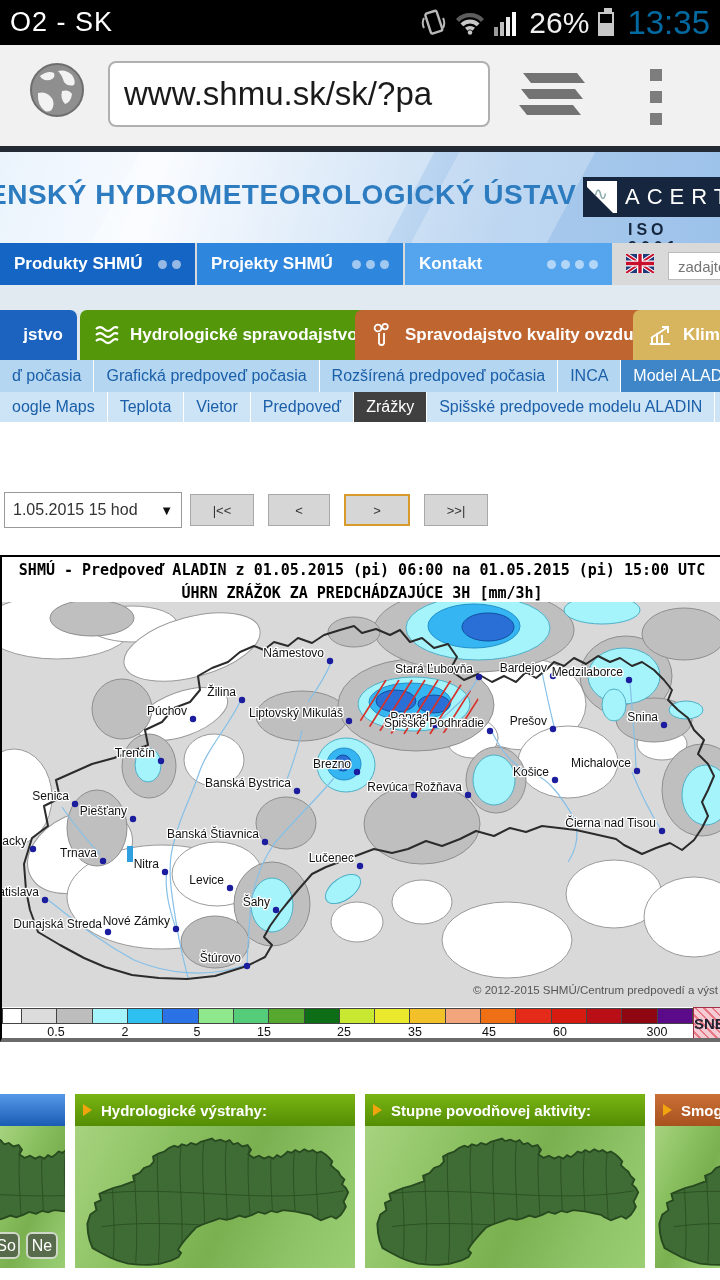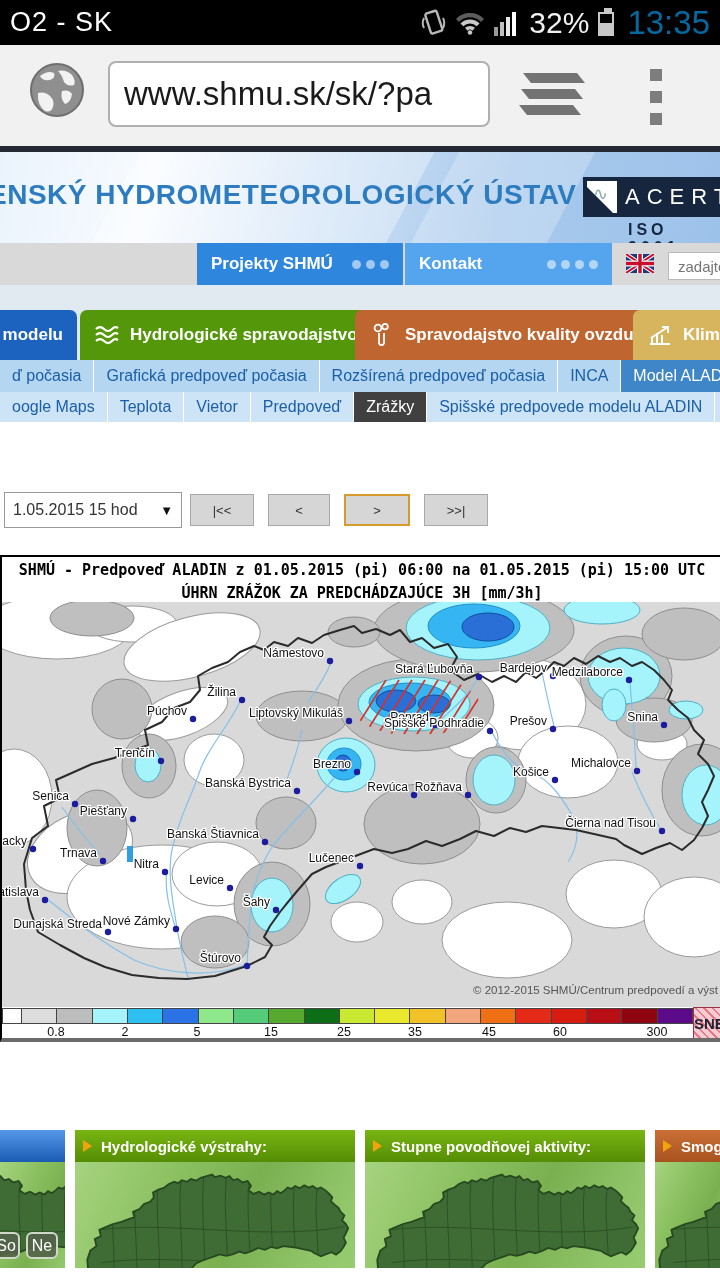--- a/index.html
+++ b/index.html
@@ -99,21 +99,21 @@
   .lcell.first{border-left:1px solid #444;}
   .llabel{position:absolute;top:18px;font-size:12.5px;color:#111;transform:translateX(-50%);}
   .sneh{position:absolute;left:691px;top:0;width:31px;height:33px;box-sizing:border-box;
     border:1px solid #a03048;color:#223;font-weight:bold;font-size:15px;
     display:flex;align-items:center;justify-content:flex-start;overflow:hidden;
     background:repeating-linear-gradient(45deg,#f6ccd4 0 4px,#e87884 4px 6px);}
 
   
   .bottom{position:absolute;left:0;top:1094px;width:720px;height:174px;}
   .panel{position:absolute;top:0;height:174px;overflow:hidden;}
-  .phead{height:27px;display:flex;align-items:center;padding:16px 8px;box-sizing:border-box;margin-top:36px;}
+  .phead{height:27px;display:flex;align-items:center;padding:16px 8px;box-sizing:border-box;}
   .phead .tri{width:0;height:0;border-left:9px solid #f2a40c;border-top:6px solid transparent;
     border-bottom:6px solid transparent;margin-right:9px;flex:none;}
   .phead .ptitle{color:#fff;font-size:15px;font-weight:bold;white-space:nowrap;}
   .phead.green{background:linear-gradient(#79b513,#548d04);}
   .phead.blue{background:linear-gradient(#5598e8,#1a5cb4);}
   .phead.orange{background:linear-gradient(#ca7036,#a8521f);}
   .pmap{position:relative;height:147px;
     background:linear-gradient(115deg,#a6d37f 0%,#8cc162 30%,#7ab050 55%,#8fc468 80%,#9ccf74 100%);}
   .daybtn{position:absolute;height:27px;background:rgba(84,100,74,0.92);border:2px solid #cfd8c8;
     border-radius:6px;color:#fff;font-size:16px;display:flex;align-items:center;
@@ -139,21 +139,21 @@
         <path d="M5.5,11.5 a9,9 0 0 1 13,0" stroke="#c8c8c8" stroke-width="3.2" fill="none"></path>
         <path d="M9,15 a4.5,4.5 0 0 1 6,0" stroke="#c8c8c8" stroke-width="3" fill="none"></path>
         <circle cx="12" cy="17.6" r="1.8" fill="#c8c8c8"></circle>
       </svg>
       <svg width="26" height="26" viewBox="0 0 26 26">
         <rect x="0" y="17" width="4" height="9" fill="#9a9a9a"></rect>
         <rect x="6" y="12" width="4" height="14" fill="#c0c0c0"></rect>
         <rect x="12" y="7" width="4" height="19" fill="#e8e8e8"></rect>
         <rect x="18" y="2" width="4" height="24" fill="#ffffff"></rect>
       </svg>
-      <span class="pct">32%</span>
+      <span class="pct">26%</span>
       <div class="batt">
         <div class="cap"></div>
           <div class="body"></div>
           <div class="fill"></div>
       </div>
       <span class="stime">13:35</span>
     </div>
   </div>
 
   <div class="chrome">
@@ -193,20 +193,27 @@
     <svg class="ukflag" viewBox="0 0 28 19">
       <rect width="28" height="19" fill="#1e3a7a"></rect>
       <path d="M0,0 L28,19 M28,0 L0,19" stroke="#fff" stroke-width="4"></path>
       <path d="M0,0 L28,19 M28,0 L0,19" stroke="#c8102e" stroke-width="2"></path>
       <path d="M14,0 V19 M0,9.5 H28" stroke="#fff" stroke-width="6"></path>
       <path d="M14,0 V19 M0,9.5 H28" stroke="#c8102e" stroke-width="3.4"></path>
     </svg>
     <div class="searchbox">
       <input type="text" placeholder="zadajte" style="">
     </div>
+  <div class="nav-item" style="left: 0px; width: 195px; background: rgb(21, 101, 196);">
+        <span class="lbl">Produkty SHMÚ</span>
+        <span class="dots">
+          <i></i>
+          <i></i>
+        </span>
+      </div>
       <div class="nav-item" style="left: 197px; width: 206px; background: rgb(46, 134, 221);">
         <span class="lbl">Projekty SHMÚ</span>
         <span class="dots">
           <i></i>
           <i></i>
           <i></i>
         </span>
       </div>
       <div class="nav-item" style="left: 405px; width: 207px; background: rgb(85, 164, 238);">
         <span class="lbl">Kontakt</span>
@@ -216,21 +223,21 @@
           <i></i>
           <i></i>
         </span>
       </div>
     </div>
 
   <div class="gapstrip"></div>
 
   <div class="sectabs" id="section-tabs">
       <div class="sectab" style="left: -45px; min-width: 122px; background: rgb(27, 99, 190); justify-content: flex-end;">
-        <span class="lbl">modelu</span>
+        <span class="lbl">jstvo</span>
       </div>
       <div class="sectab" style="left: 80px; min-width: 272px; background: rgb(85, 151, 10);">
         <span class="ticon">
           <svg width="26" height="22" viewBox="0 0 26 22">
             <g stroke="#fff" stroke-width="2.2" fill="none">
               <path d="M2,5 q4,-4 8,0 t8,0 q3,-3 6,-1"></path>
               <path d="M2,11 q4,-4 8,0 t8,0 q3,-3 6,-1"></path>
               <path d="M2,17 q4,-4 8,0 t8,0 q3,-3 6,-1"></path>
             </g>
           </svg>
@@ -481,24 +488,24 @@
         <div class="lcell" style="left: 337.842px; width: 35.3158px; background: rgb(201, 232, 50);"></div>
         <div class="lcell" style="left: 373.158px; width: 35.3158px; background: rgb(234, 233, 46);"></div>
         <div class="lcell" style="left: 408.474px; width: 35.3158px; background: rgb(242, 193, 42);"></div>
         <div class="lcell" style="left: 443.789px; width: 35.3158px; background: rgb(243, 166, 126);"></div>
         <div class="lcell" style="left: 479.105px; width: 35.3158px; background: rgb(239, 112, 20);"></div>
         <div class="lcell" style="left: 514.421px; width: 35.3158px; background: rgb(228, 42, 24);"></div>
         <div class="lcell" style="left: 549.737px; width: 35.3158px; background: rgb(214, 27, 16);"></div>
         <div class="lcell" style="left: 585.053px; width: 35.3158px; background: rgb(185, 14, 22);"></div>
         <div class="lcell" style="left: 620.368px; width: 35.3158px; background: rgb(143, 5, 16);"></div>
         <div class="lcell" style="left: 655.684px; width: 35.3158px; background: rgb(91, 10, 138);"></div>
-        <span class="llabel" style="left: 54px;">0.8</span>
+        <span class="llabel" style="left: 54px;">0.5</span>
         <span class="llabel" style="left: 123px;">2</span>
         <span class="llabel" style="left: 195px;">5</span>
-        <span class="llabel" style="left: 269px;">15</span>
+        <span class="llabel" style="left: 262px;">15</span>
         <span class="llabel" style="left: 342px;">25</span>
         <span class="llabel" style="left: 413px;">35</span>
         <span class="llabel" style="left: 487px;">45</span>
         <span class="llabel" style="left: 558px;">60</span>
         <span class="llabel" style="left: 655px;">300</span>
       </div>
   </div>
 
   <div class="bottom" id="bottom-panels">
       <div class="panel" style="left: 0px; width: 65px;">

